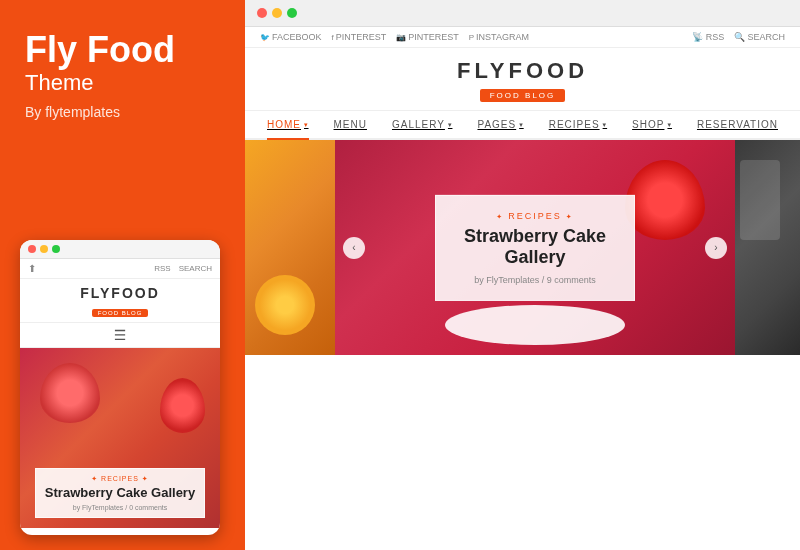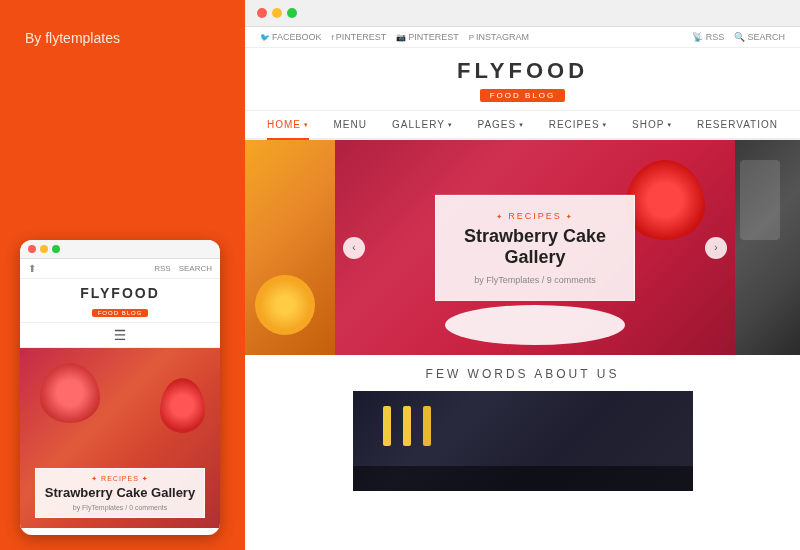--- a/index.html
+++ b/index.html
@@ -269,20 +269,21 @@
       margin-top: 2px;
     }
 
     
     .site-nav {
       display: flex;
       justify-content: center;
       gap: 25px;
       padding: 8px 0;
       border-bottom: 2px solid #eee;
+      text-decoration: underline;
     }
     .nav-item {
       font-size: 10px;
       color: #555;
       text-transform: uppercase;
       letter-spacing: 1px;
       cursor: pointer;
       display: flex;
       align-items: center;
       gap: 3px;
@@ -485,20 +486,22 @@
       left: 0;
       right: 0;
       height: 25px;
       background: rgba(0,0,0,0.5);
     }
   </style>
 </head>
 <body>
 
 <div class="left-panel">
+  <div class="app-title">Fly Food</div>
+  <div class="app-subtitle">Theme</div>
   <div class="by-line">By flytemplates</div>
 
   <div class="mobile-mockup">
 
     <div class="mobile-top-bar">
       <div class="mobile-dot red"></div>
       <div class="mobile-dot yellow"></div>
       <div class="mobile-dot green"></div>
     </div>
 
@@ -622,18 +625,14 @@
           </div>
         </div>
         <div class="hero-arrow next">›</div>
       </div>
 
       <div class="hero-side-right">
         <div class="side-img-right"></div>
       </div>
     </div>
 
-    <div class="about-section">
-      <div class="about-title">FEW WORDS ABOUT US</div>
-      <div class="restaurant-img"></div>
-    </div>
   </div>
 </div>
 
 </body></html>

